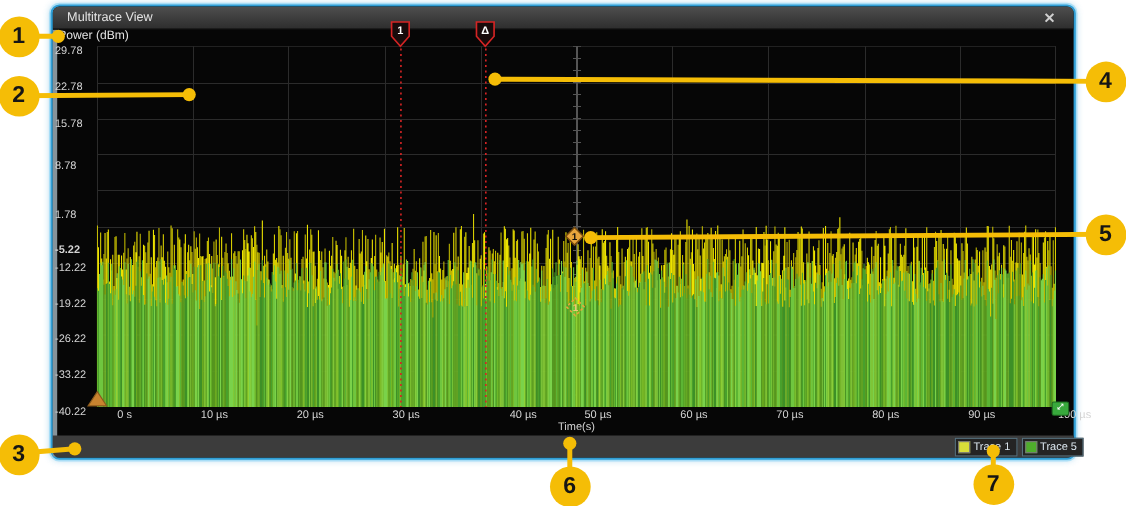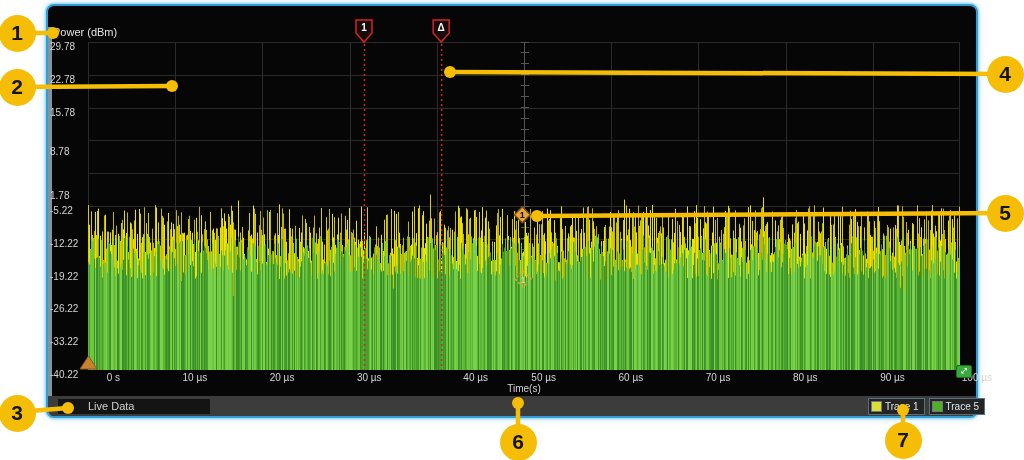--- a/index.html
+++ b/index.html
@@ -42,30 +42,34 @@
   .overlaySvg{position:absolute;left:0;top:0;z-index:25;pointer-events:none;}
 </style>
 </head>
 <body>
 
 <div class="page">
 
   <div class="win"></div>
   <div class="edgeStrip"></div>
 
+  <div class="titlebar">
+    <span>Multitrace View</span>
+    <span class="closeX">✕</span>
+  </div>
 
   <div class="axisLbl" style="left:53px;top:26px;">Power (dBm)</div>
   <div class="timeLbl" style="left:484px;top:383px;">Time(s)</div>
   <div id="yTicks">
       <div class="tickY" style="top: 41px;">29.78</div>
       <div class="tickY" style="top: 73.8px;">22.78</div>
       <div class="tickY" style="top: 106.6px;">15.78</div>
       <div class="tickY" style="top: 146px;">8.78</div>
       <div class="tickY" style="top: 190px;">1.78</div>
-      <div class="tickY" style="top: 205px;">-5.22</div>
+      <div class="tickY" style="top: 222px; font-weight: bold;">-5.22</div>
       <div class="tickY" style="top: 237.8px;">-12.22</div>
       <div class="tickY" style="top: 270.6px;">-19.22</div>
       <div class="tickY" style="top: 303.4px;">-26.22</div>
       <div class="tickY" style="top: 336.2px;">-33.22</div>
       <div class="tickY" style="top: 369px;">-40.22</div>
     </div>
   <div id="xTicks">
       <div class="tickX" style="left: 56px; top: 372px;">0 s</div>
       <div class="tickX" style="left: 143.2px; top: 372px;">10 µs</div>
       <div class="tickX" style="left: 230.4px; top: 372px;">20 µs</div>
@@ -154,21 +158,20 @@
         <path d="M0 -8 L8 0 L0 8 L-8 0 Z" fill="#e8a53c" stroke="#7a4d0e" stroke-width="1.4" stroke-dasharray="none"></path>
         <text x="0" y="3.5" fill="#101010" font-size="9" font-weight="bold" text-anchor="middle" font-family="&quot;Liberation Sans&quot;,sans-serif">1</text>
       </g>
       <g transform="translate(435.1 237.0)">
         <path d="M0 -8 L8 0 L0 8 L-8 0 Z" fill="none" stroke="#e8a53c" stroke-width="1.4" stroke-dasharray="2.5 2"></path>
         <text x="0" y="3.5" fill="#f0c678" font-size="9" font-weight="bold" text-anchor="middle" font-family="&quot;Liberation Sans&quot;,sans-serif">1</text>
       </g>
     </svg>
 
   <div class="statusbar"></div>
-  <div class="liveBox">Live Data</div>
   <div class="legend" id="legend">
       <div class="chip">
         <span class="swatch" style="background: rgb(217, 223, 57);"></span>
         <span>Trace 1</span>
       </div>
       <div class="chip">
         <span class="swatch" style="background: rgb(79, 174, 43);"></span>
         <span>Trace 5</span>
       </div>
     </div>

